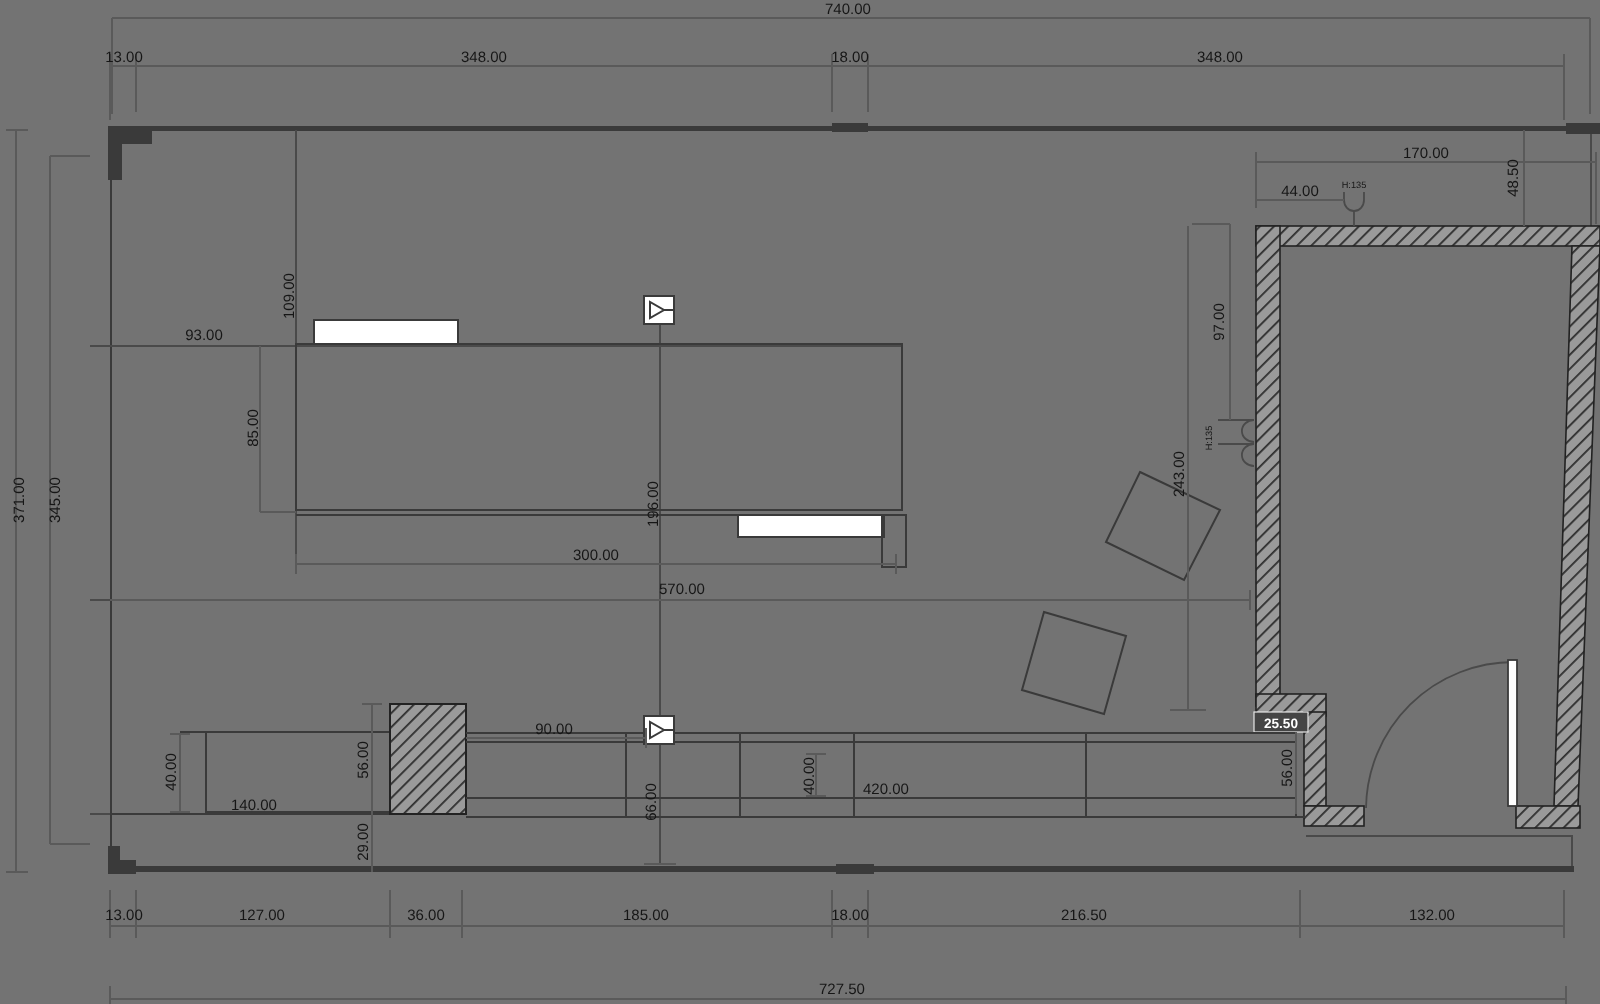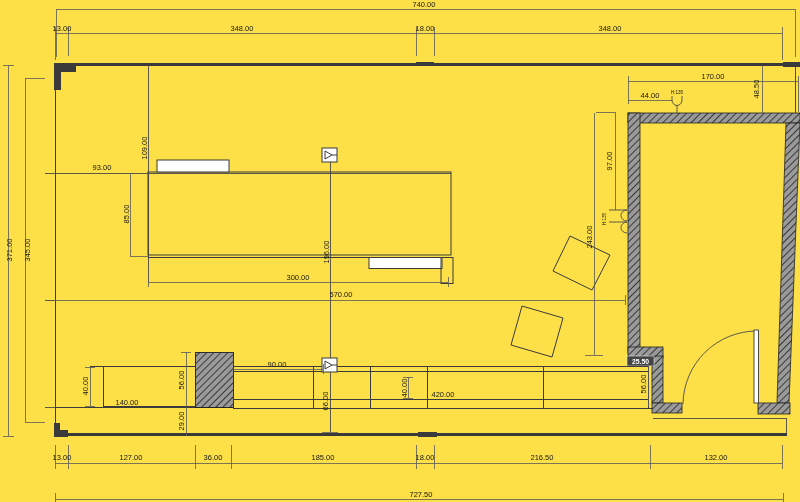--- a/index.html
+++ b/index.html
@@ -1,16 +1,16 @@
 <!DOCTYPE html>
 <html><head>
 <meta charset="utf-8">
 <style>
   html,body{margin:0;padding:0;background:#fff;}
-  #stage{position:relative;width:800px;height:502px;background:#fde047;overflow:hidden;
+  #stage{position:relative;width:800px;height:502px;background:#737373;overflow:hidden;
          font-family:"Liberation Sans", sans-serif;}
   svg{position:absolute;left:0;top:0;}
   text{fill:#161616;font-family:"Liberation Sans", sans-serif;font-size:7.5px;}
   text.rot{dominant-baseline:middle;}
   text.tiny{font-size:4.6px;}
   text.onwall{fill:#ffffff;font-size:6.8px;font-weight:bold;}
   .thin{stroke:#4a4a4a;stroke-width:0.9;fill:none;}
   .dim{stroke:#5a5a5a;stroke-width:0.8;fill:none;}
   .furn{stroke:#3a3a3a;stroke-width:1;fill:none;}
   .furnw{stroke:#3a3a3a;stroke-width:1;fill:#ffffff;}

